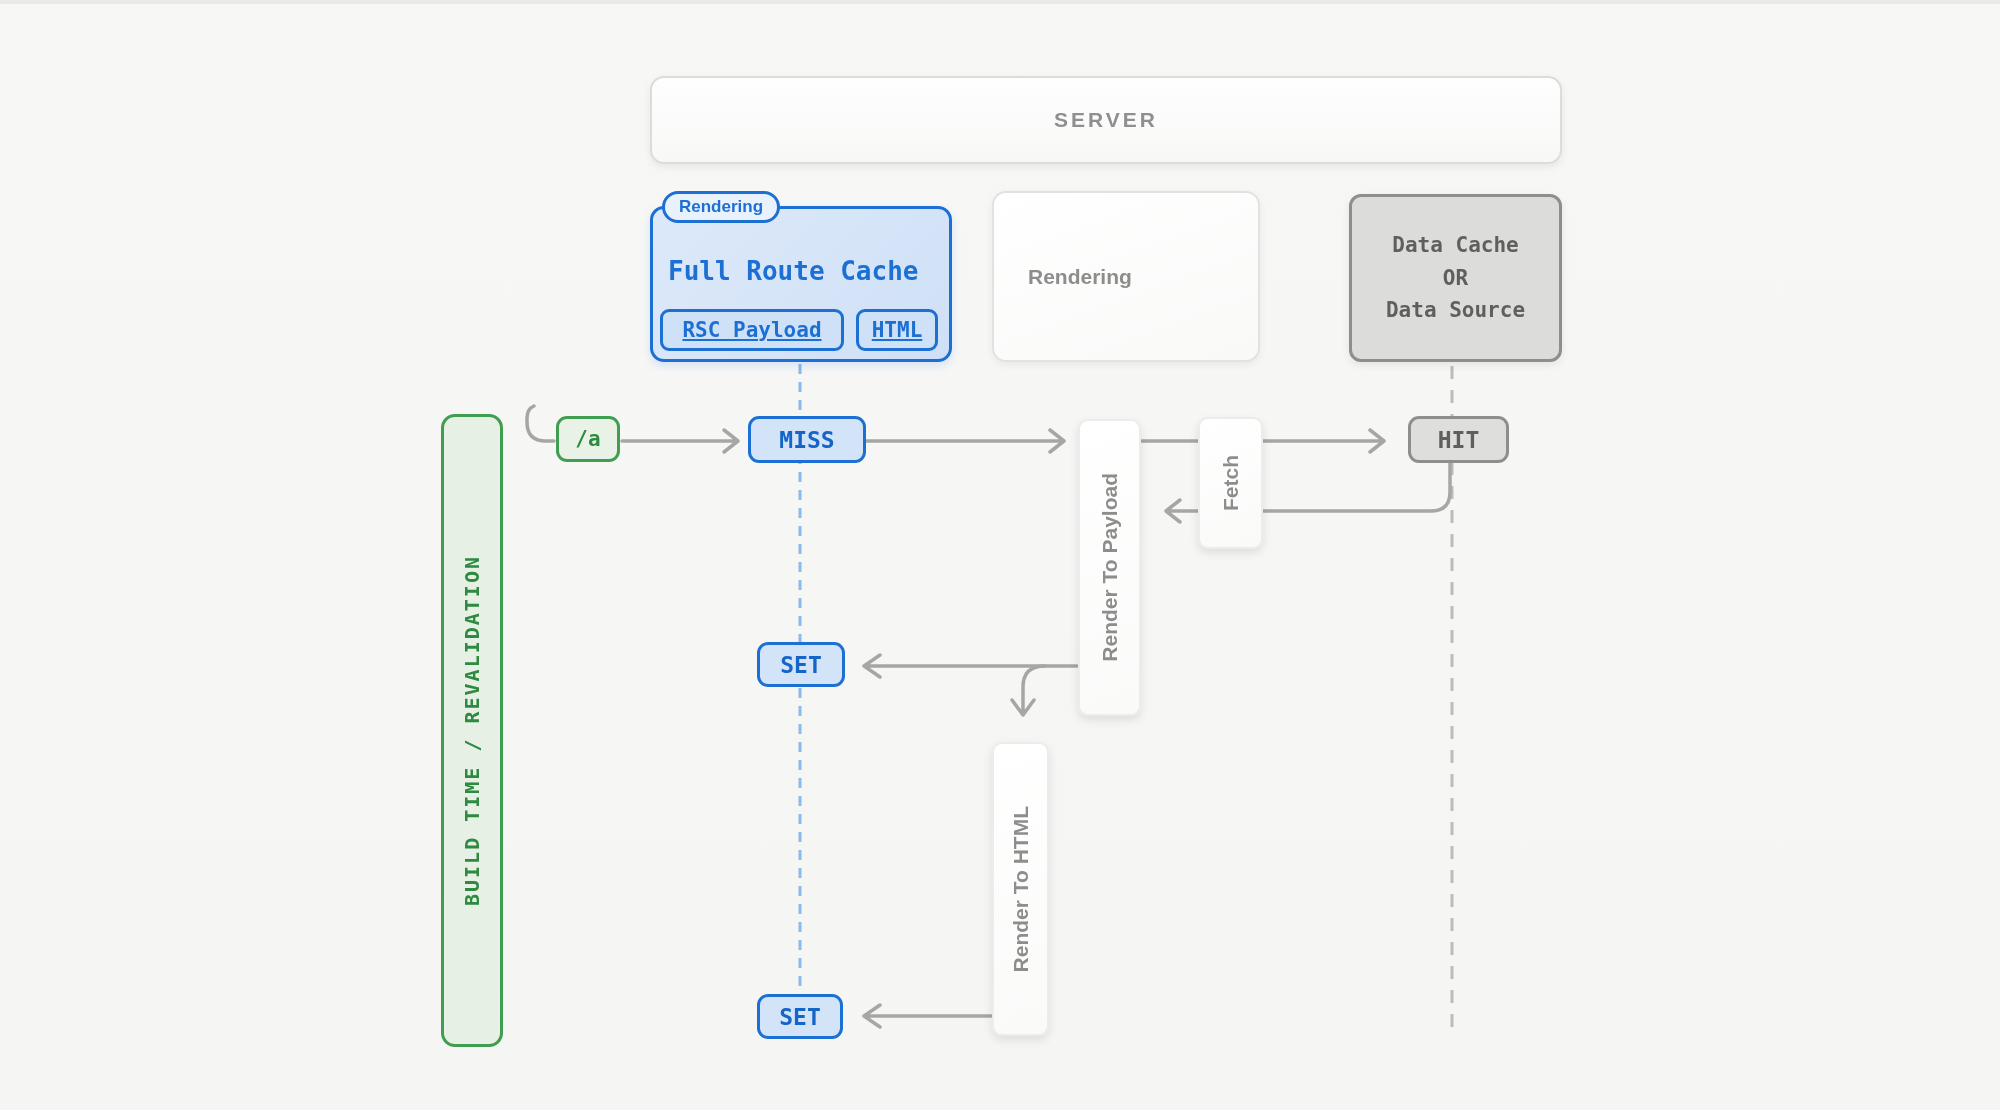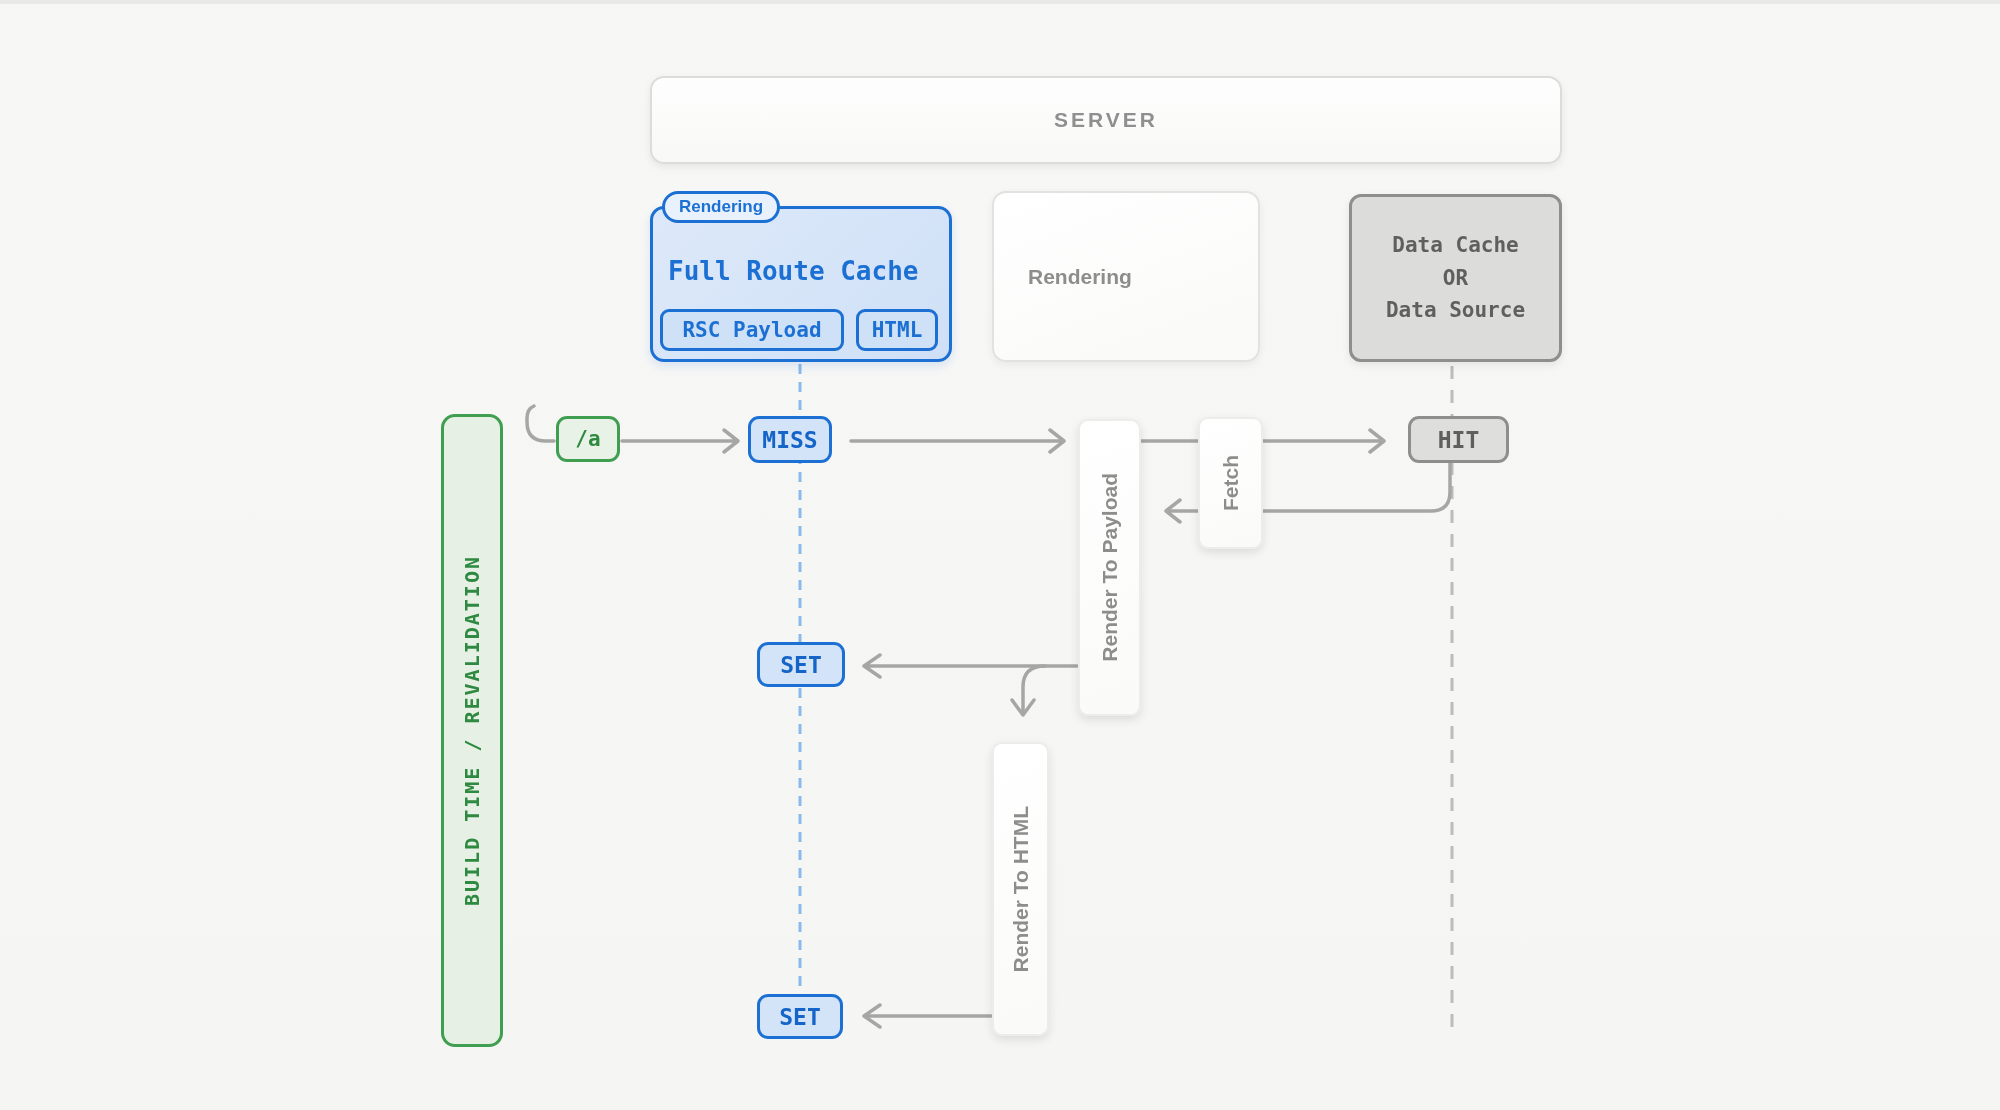--- a/index.html
+++ b/index.html
@@ -36,21 +36,21 @@
     color:#1c70d3;font-size:17px;font-weight:bold;
   }
   .frc-title{
     left:668px;top:252px;width:270px;
     color:#1c70d3;font-size:26px;font-weight:bold;white-space:nowrap;
   }
   .chip{
     top:305px;height:42px;border-radius:9px;
     background:#cfe1f7;border:3px solid #1c70d3;
     display:flex;align-items:center;justify-content:center;
-    color:#1c70d3;font-size:21px;font-weight:bold;white-space:nowrap;
+    color:#1c70d3;font-size:21px;font-weight:bold;white-space:nowrap;text-decoration:underline;
   }
   .chip-rsc{left:660px;width:184px;}
   .chip-html{left:856px;width:82px;}
 
   
   .rendering-box{
     left:992px;top:187px;width:268px;height:171px;border-radius:14px;
     background:linear-gradient(160deg,#ffffff 0%,#f9f9f8 100%);
     border:2px solid #e2e2e0;
     box-shadow:0 3px 8px rgba(0,0,0,0.06);
@@ -83,21 +83,21 @@
 
   
   .badge{
     border-radius:11px;display:flex;align-items:center;justify-content:center;
     font-weight:bold;white-space:nowrap;
   }
   .badge-green{background:#e9f2e6;border:3px solid #3f9e50;color:#2e8a41;font-size:21px;}
   .badge-blue{background:#d3e4f8;border:3px solid #1c70d3;color:#1565c8;font-size:23px;}
   .badge-gray{background:#dededc;border:3px solid #8e8e8c;color:#5f5f5d;font-size:23px;}
   .route-badge{left:556px;top:412px;width:64px;height:46px;}
-  .miss-badge{left:748px;top:412px;width:84px;height:47px;}
+  .miss-badge{left:748px;top:412px;width:118px;height:47px;}
   .hit-badge{left:1408px;top:412px;width:101px;height:47px;}
   .set1-badge{left:757px;top:638px;width:88px;height:45px;}
   .set2-badge{left:757px;top:990px;width:86px;height:45px;}
 
   
   .vbox{
     background:linear-gradient(160deg,#ffffff 0%,#fafaf9 100%);
     border:2px solid #ececea;border-radius:10px;
     box-shadow:0 4px 10px rgba(0,0,0,0.10);
     display:flex;align-items:center;justify-content:center;

